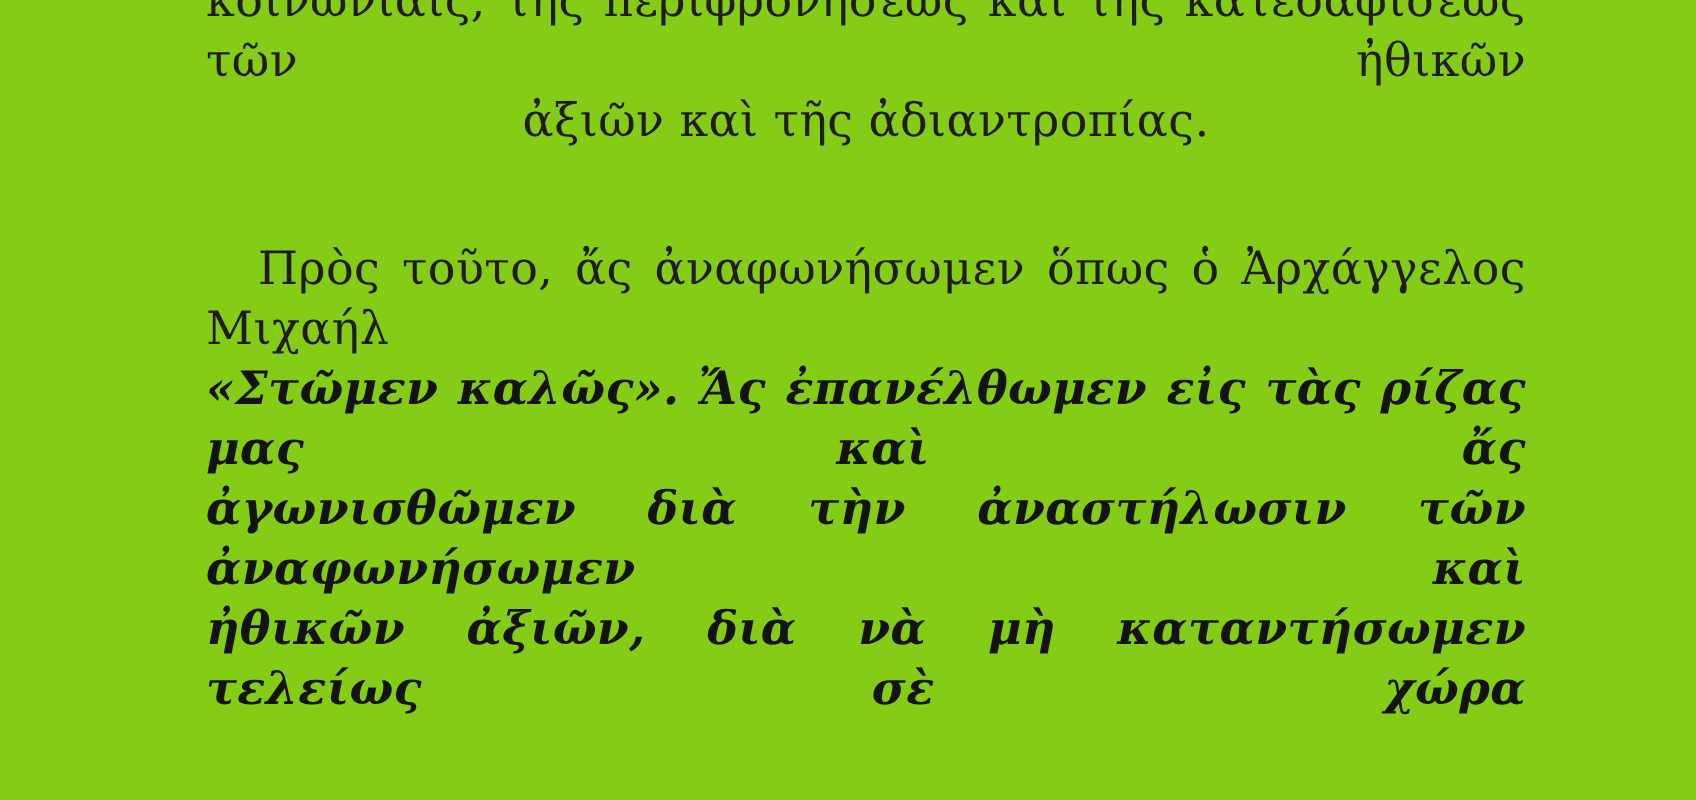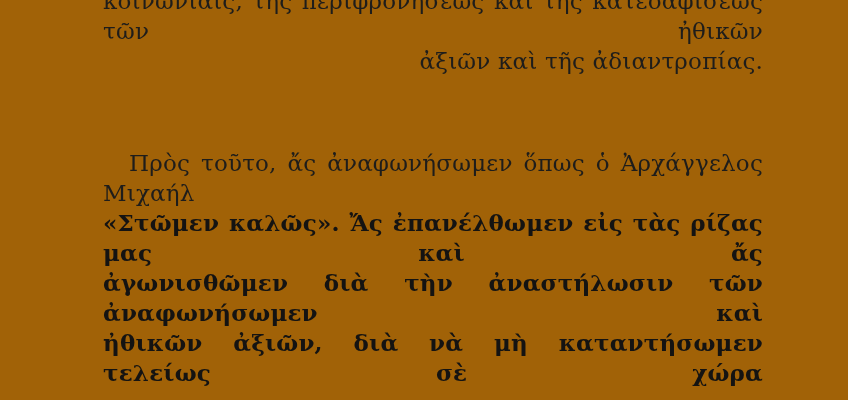--- a/index.html
+++ b/index.html
@@ -1,43 +1,43 @@
 <!DOCTYPE html>
 <html><head>
 <meta charset="utf-8">
 <style>
   html, body { margin: 0; padding: 0; background: #e9e9e9; }
   .page {
     position: relative;
     width: 848px;
     height: 400px;
-    background: #a16207;
+    background: #84cc16;
     overflow: hidden;
     font-family: "DejaVu Serif", "Liberation Serif", serif;
     color: #1e1d1b;
   }
   .textblock {
     position: absolute;
     left: 103px;
     width: 660px;
   }
   .block-top { top: -14px; }
   .block-main { top: 120px; }
   .line {
     font-size: 23px;
     line-height: 30px;
     letter-spacing: 0.2px;
   }
   .just {
     text-align: justify;
     text-align-last: justify;
   }
-  .left { text-align: right; }
-  .indent { text-indent: 26px; margin-top: 28px; }
-  .b { font-weight: 700; color: #141312; }
+  .left { text-align: center; }
+  .indent { text-indent: 26px; }
+  .b { font-weight: 700; color: #141312; font-style: italic; }
   .seg { }
 </style>
 </head>
 <body>
 
 <div class="page">
 
   <div class="textblock block-top">
     <div class="line just">
       <span class="seg">κοινωνίαις, τῆς περιφρονήσεως καὶ τῆς κατεδαφίσεως τῶν ἠθικῶν</span>

